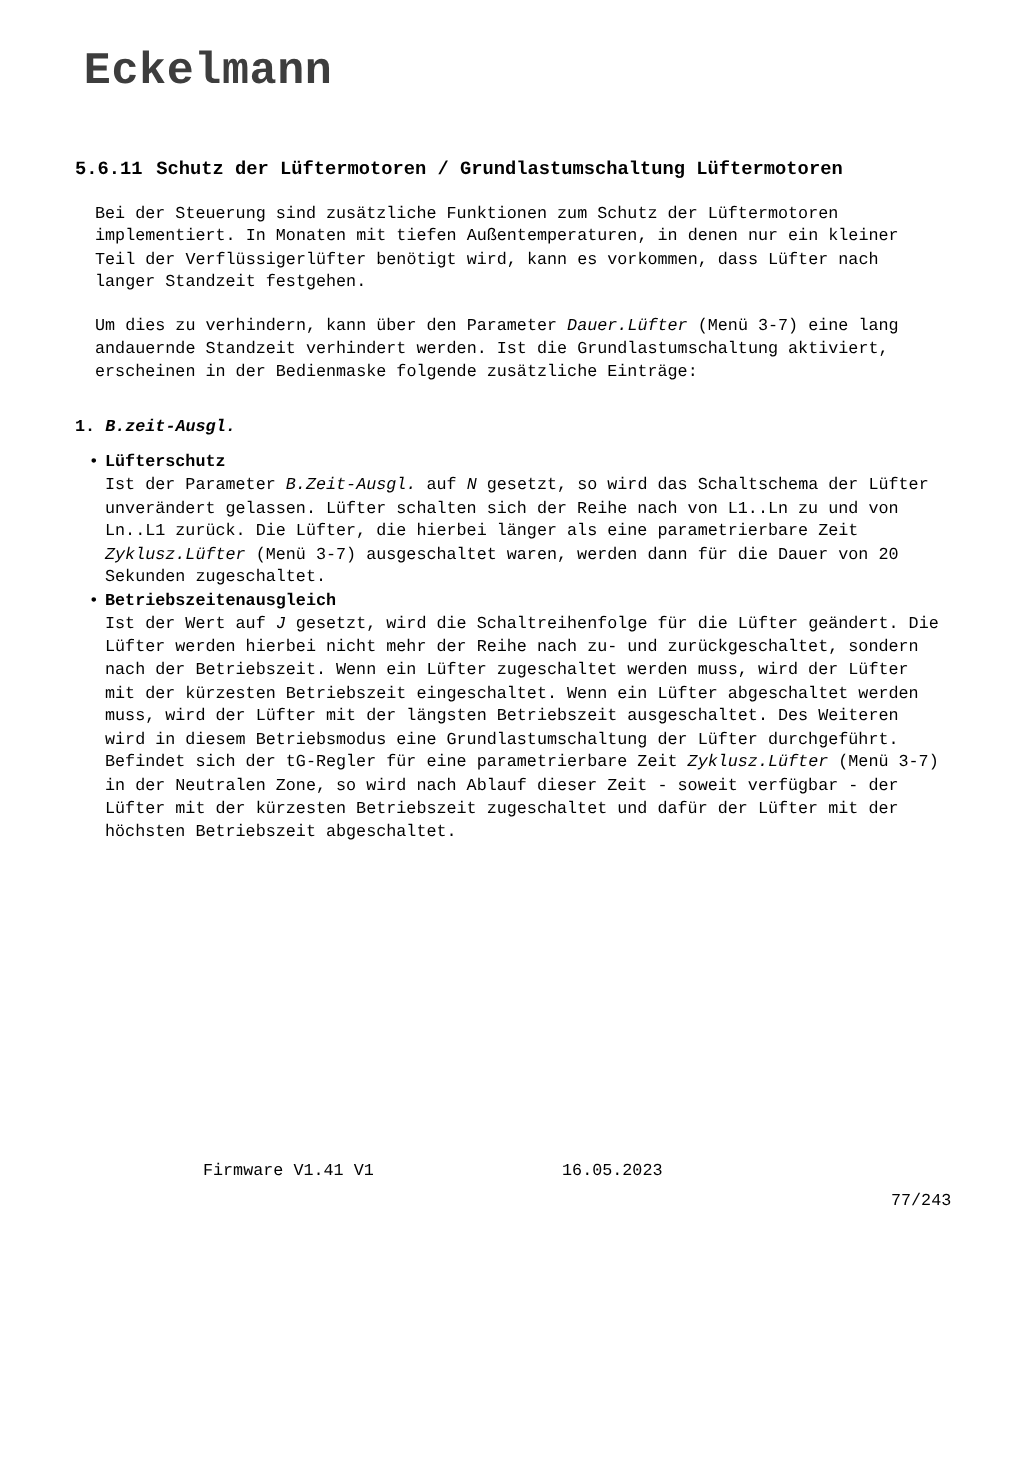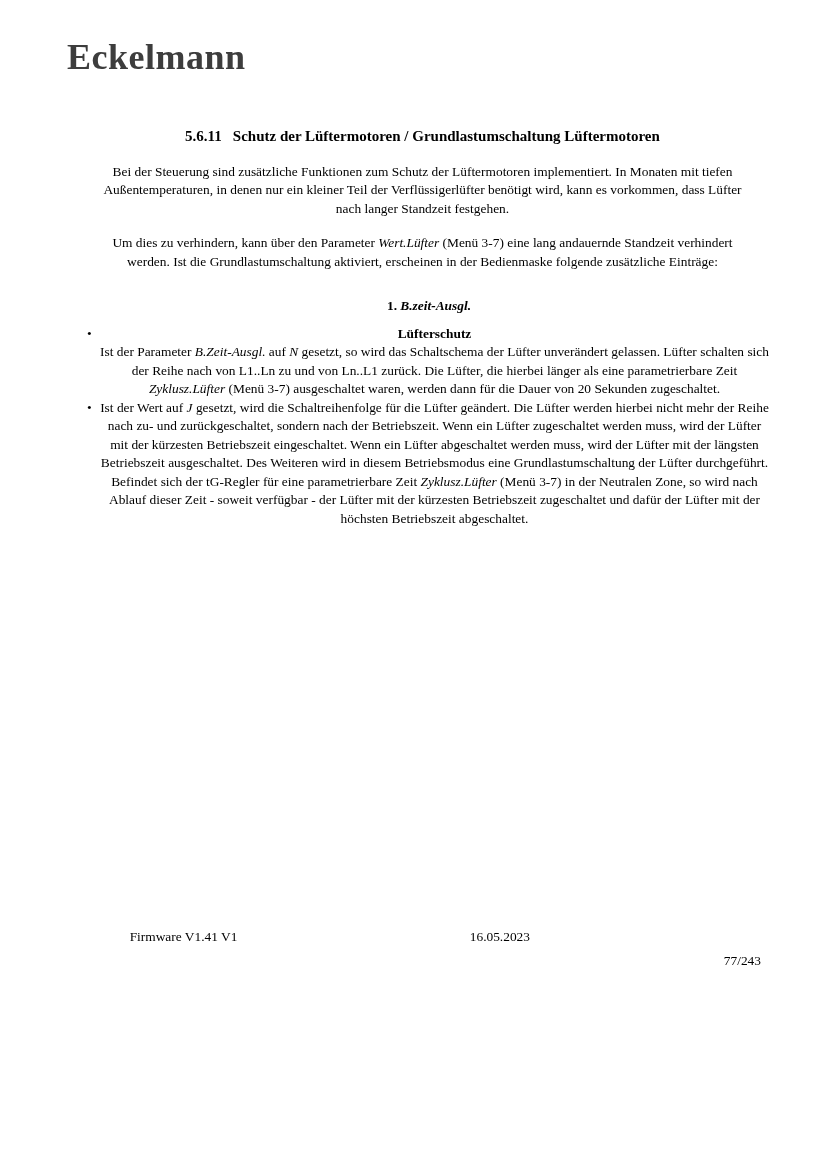--- a/index.html
+++ b/index.html
@@ -5,54 +5,53 @@
   html, body {
     margin: 0;
     padding: 0;
     background: #ffffff;
   }
   .page {
     position: relative;
     width: 827px;
     height: 1001px;
     background: #ffffff;
-    font-family: Liberation Serif, serif;
+    font-family: Liberation Mono, monospace;
     color: #000000;
     overflow: hidden;
   }
   .logo {
     position: absolute;
     top: 36px;
     left: 67px;
     font-size: 36px;
     font-weight: bold;
     color: #3d3d3d;
     letter-spacing: 0.5px;
   }
   .content {
     position: absolute;
     top: 126px;
-    left: 76px;
+    left: 60px;
     width: 693px;
     font-size: 13.4px;
     line-height: 1.38;
-    text-align: center;
   }
   .doc-heading {
     font-size: 15px;
     font-weight: bold;
     margin: 0 0 16px 0;
   }
   .doc-heading .num { margin-right: 11px; }
   .intro p { margin: 16px; }
   .intro { margin-bottom: 26px; }
   .sub-heading {
     font-size: 13.4px;
     font-weight: bold;
-    margin: 0 0 9px 13px;
+    margin: 0 0 9px 0;
   }
   .sub-lead { margin: 0 0 9px 0; }
   ul.bullets {
     list-style: none;
     margin: 0 0 0 0;
     padding: 0 0 0 24px;
   }
   ul.bullets li {
     position: relative;
     margin: 0;
@@ -69,51 +68,52 @@
   .section2 .sub-heading { margin-bottom: 2px; }
   .section2 p { margin: 0; }
   .footer {
     position: absolute;
     left: 68px;
     right: 66px;
     bottom: 32px;
     display: flex;
     font-size: 13.4px;
   }
-  .footer .f-left  { flex: 1; text-align: center; }
+  .footer .f-left  { flex: 1; text-align: right; }
   .footer .f-center{ flex: 1; text-align: right; }
   .footer .f-right { flex: 1; text-align: right; margin-top: 24px; }
 </style>
 </head>
 <body>
 
 <div class="page">
 
   <div class="logo">Eckelmann</div>
 
   <div class="content">
 
     <h1 class="doc-heading">
       <span class="num">5.6.11</span><span>Schutz der Lüftermotoren / Grundlastumschaltung Lüftermotoren</span>
     </h1>
 
     <div class="intro">
       <p><span>Bei der Steuerung sind zusätzliche Funktionen zum Schutz der Lüftermotoren implementiert. In Monaten mit tiefen Außentemperaturen, in denen nur ein kleiner Teil der Verflüssigerlüfter benötigt wird, kann es vorkommen, dass Lüfter nach langer Standzeit festgehen.</span></p>
-      <p><span>Um dies zu verhindern, kann über den Parameter </span><span style="font-style: italic;">Wert.Lüfter</span><span> (Menü 3-7) eine lang andauernde Standzeit verhindert werden. Ist die Grundlastumschaltung aktiviert, erscheinen in der Bedienmaske folgende zusätzliche Einträge:</span></p>
+      <p><span>Um dies zu verhindern, kann über den Parameter </span><span style="font-style: italic;">Dauer.Lüfter</span><span> (Menü 3-7) eine lang andauernde Standzeit verhindert werden. Ist die Grundlastumschaltung aktiviert, erscheinen in der Bedienmaske folgende zusätzliche Einträge:</span></p>
     </div>
 
     <h2 class="sub-heading"><span style="font-weight: bold;">1. </span><span style="font-style: italic; font-weight: bold;">B.zeit-Ausgl.</span></h2>
 
 
     <ul class="bullets">
       <li>
         <div class="li-title">Lüfterschutz</div>
         <div class="li-body"><span>Ist der Parameter </span><span style="font-style: italic;">B.Zeit-Ausgl.</span><span> auf </span><span style="font-style: italic;">N</span><span> gesetzt, so wird das Schaltschema der Lüfter unverändert gelassen. Lüfter schalten sich der Reihe nach von L1..Ln zu und von Ln..L1 zurück. Die Lüfter, die hierbei länger als eine parametrierbare Zeit </span><span style="font-style: italic;">Zyklusz.Lüfter</span><span> (Menü 3-7) ausgeschaltet waren, werden dann für die Dauer von 20 Sekunden zugeschaltet.</span></div>
       </li>
       <li>
+        <div class="li-title">Betriebszeitenausgleich</div>
         <div class="li-body"><span>Ist der Wert auf </span><span style="font-style: italic;">J</span><span> gesetzt, wird die Schaltreihenfolge für die Lüfter geändert. Die Lüfter werden hierbei nicht mehr der Reihe nach zu- und zurückgeschaltet, sondern nach der Betriebszeit. Wenn ein Lüfter zugeschaltet werden muss, wird der Lüfter mit der kürzesten Betriebszeit eingeschaltet. Wenn ein Lüfter abgeschaltet werden muss, wird der Lüfter mit der längsten Betriebszeit ausgeschaltet. Des Weiteren wird in diesem Betriebsmodus eine Grundlastumschaltung der Lüfter durchgeführt. Befindet sich der tG-Regler für eine parametrierbare Zeit </span><span style="font-style: italic;">Zyklusz.Lüfter</span><span> (Menü 3-7) in der Neutralen Zone, so wird nach Ablauf dieser Zeit - soweit verfügbar - der Lüfter mit der kürzesten Betriebszeit zugeschaltet und dafür der Lüfter mit der höchsten Betriebszeit abgeschaltet.</span></div>
       </li>
     </ul>
 
     <div class="section2">
     </div>
 
   </div>
 
   <div class="footer">

